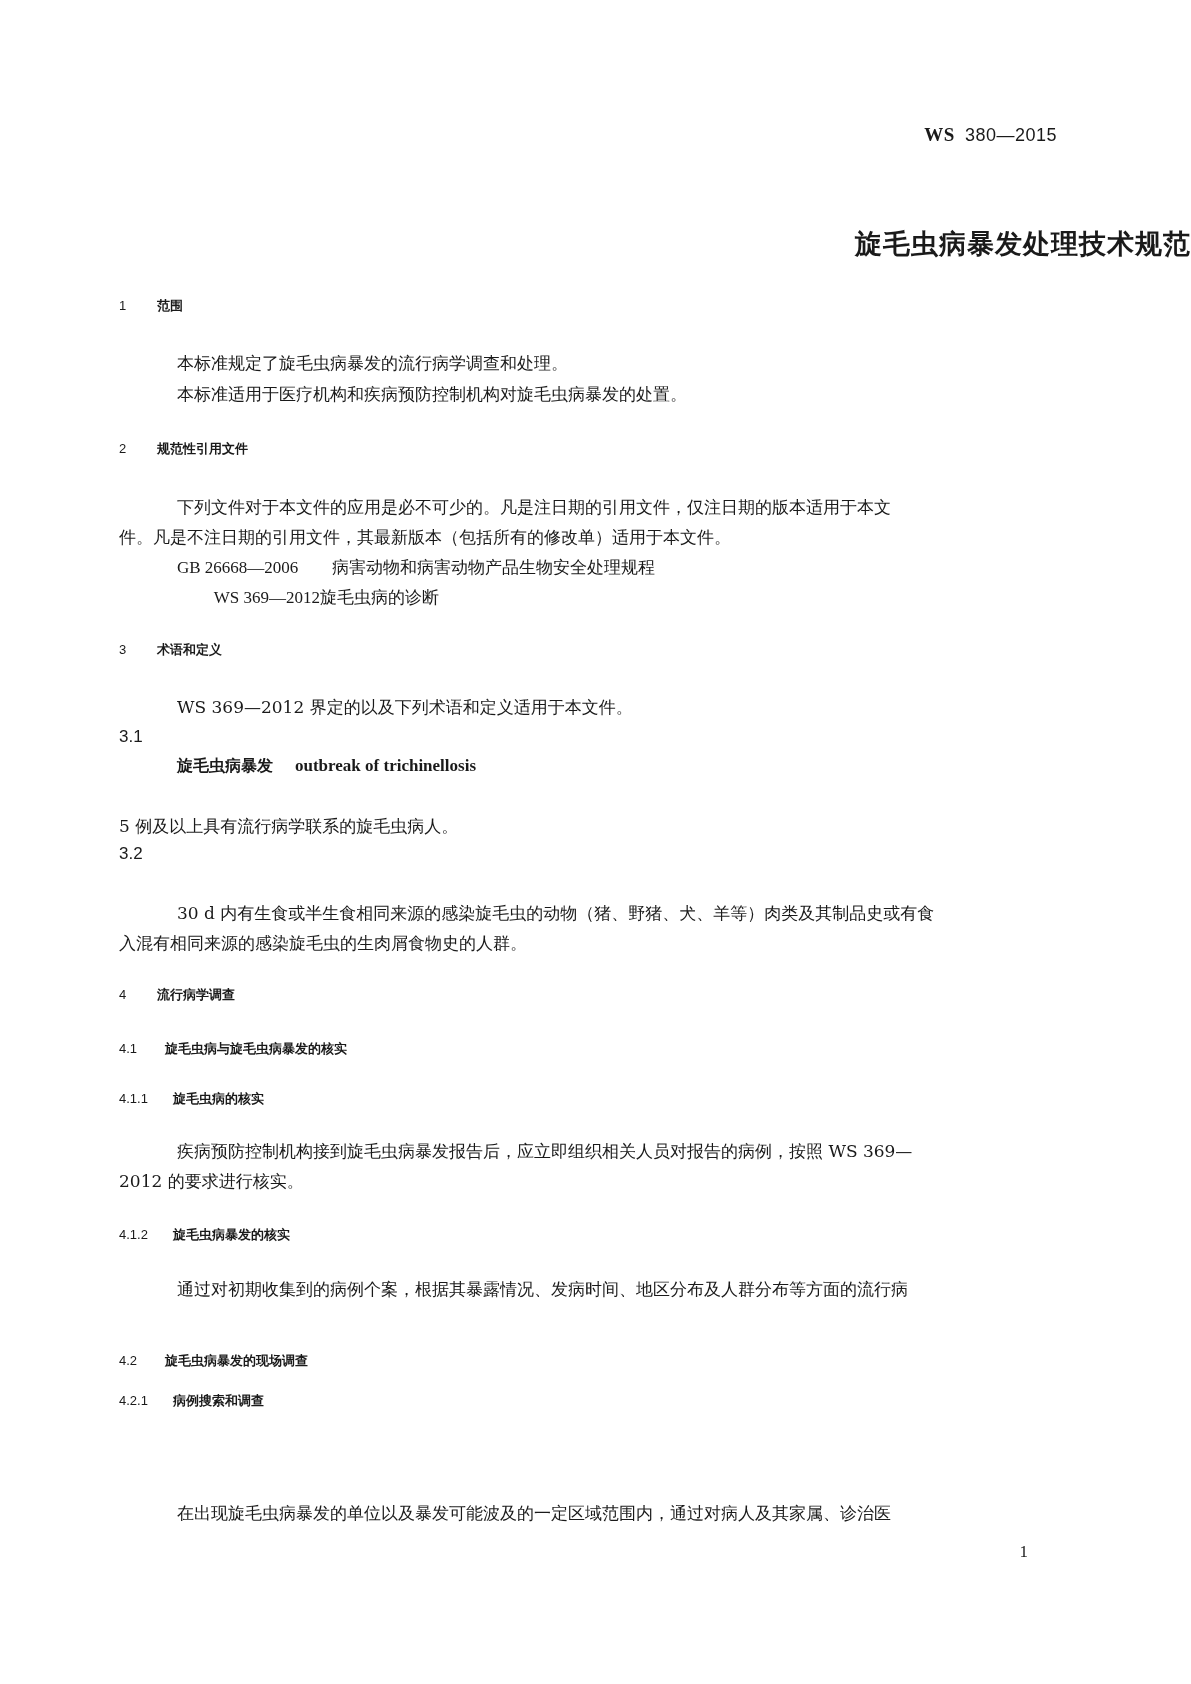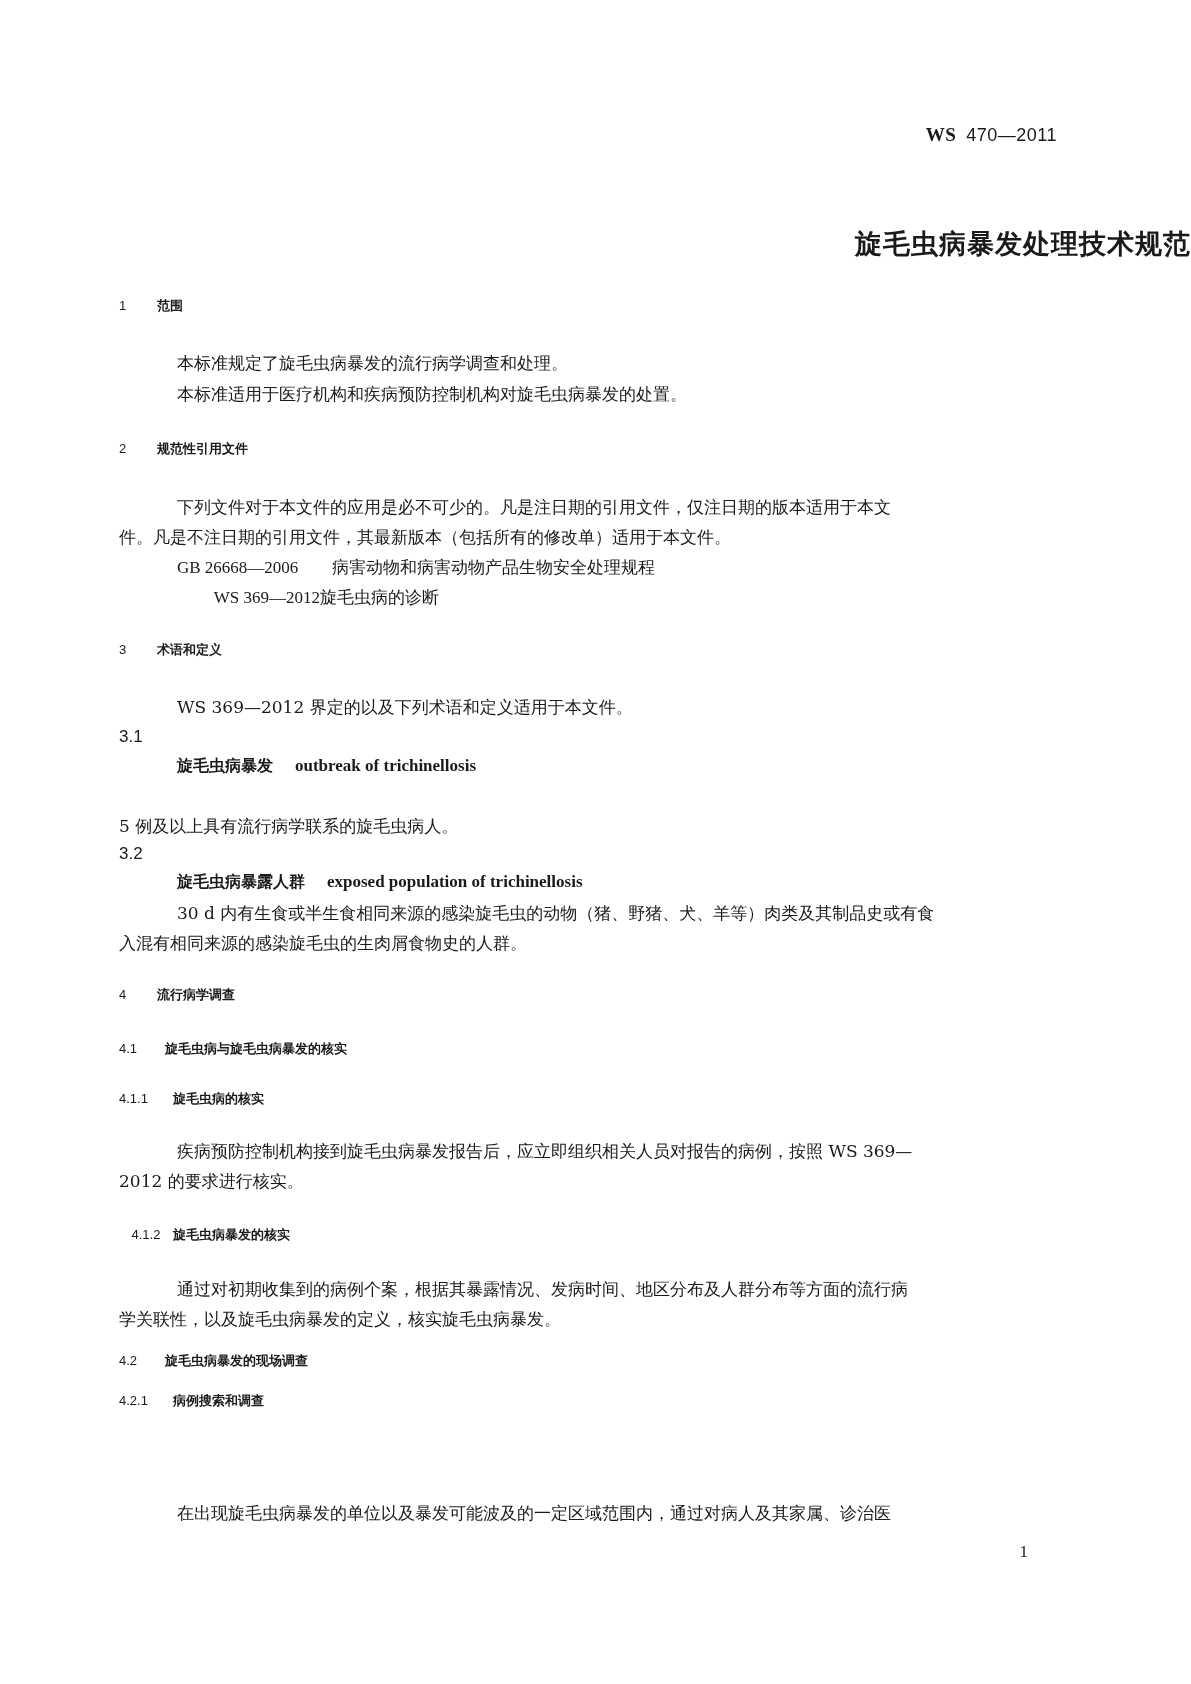--- a/index.html
+++ b/index.html
@@ -22,21 +22,21 @@
   .ref .code { display: inline-block; width: 155px; font-family: "Liberation Serif", serif; }
   .ref2 .code { width: 143px; }
   .pagenum { right: 163px; top: 1542px; font-family: "Liberation Serif", serif; font-size: 17px; }
 </style>
 </head>
 <body>
 
 <div class="page">
 
   <div class="abs std-code">
-    <b>WS</b><span>470—2011</span>
+    <b>WS</b><span>380—2015</span>
   </div>
 
   <div class="abs title">旋毛虫病暴发处理技术规范</div>
 
   <div class="abs h1" style="top:297px;">
     <span class="num">1</span><span>范围</span>
   </div>
   <div class="abs p indent" style="top:352px;">本标准规定了旋毛虫病暴发的流行病学调查和处理。</div>
   <div class="abs p indent" style="top:383px;">本标准适用于医疗机构和疾病预防控制机构对旋毛虫病暴发的处置。</div>
 
@@ -57,45 +57,41 @@
   </div>
   <div class="abs p indent" style="top:696px;">WS 369—2012 界定的以及下列术语和定义适用于本文件。</div>
 
   <div class="abs clause-num" style="top:727px;">3.1</div>
   <div class="abs term" style="top:756px;">
     <span>旋毛虫病暴发</span><span class="en">outbreak of trichinellosis</span>
   </div>
   <div class="abs p flush" style="top:815px;">5 例及以上具有流行病学联系的旋毛虫病人。</div>
 
   <div class="abs clause-num" style="top:844px;">3.2</div>
-  <div class="abs term" style="top:872px;">
-    <span>旋毛虫病暴露人群</span><span class="en">exposed population of trichinellosis</span>
-  </div>
   <div class="abs p indent" style="top:902px;">30 d 内有生食或半生食相同来源的感染旋毛虫的动物（猪、野猪、犬、羊等）肉类及其制品史或有食</div>
   <div class="abs p flush" style="top:932px;">入混有相同来源的感染旋毛虫的生肉屑食物史的人群。</div>
 
   <div class="abs h1" style="top:986px;">
     <span class="num">4</span><span>流行病学调查</span>
   </div>
 
   <div class="abs h1 h2" style="top:1040px;">
     <span class="num">4.1</span><span>旋毛虫病与旋毛虫病暴发的核实</span>
   </div>
 
   <div class="abs h1 h3" style="top:1090px;">
     <span class="num">4.1.1</span><span>旋毛虫病的核实</span>
   </div>
   <div class="abs p indent" style="top:1140px;">疾病预防控制机构接到旋毛虫病暴发报告后，应立即组织相关人员对报告的病例，按照 WS 369—</div>
   <div class="abs p flush" style="top:1170px;">2012 的要求进行核实。</div>
 
-  <div class="abs h1 h3" style="top:1226px;text-align:center;">
+  <div class="abs h1 h3" style="top:1226px;">
     <span class="num">4.1.2</span><span>旋毛虫病暴发的核实</span>
   </div>
   <div class="abs p indent" style="top:1278px;font-family:Liberation Serif, serif;">通过对初期收集到的病例个案，根据其暴露情况、发病时间、地区分布及人群分布等方面的流行病</div>
-  <div class="abs p flush" style="top:1308px;">学关联性，以及旋毛虫病暴发的定义，核实旋毛虫病暴发。</div>
 
   <div class="abs h1 h2" style="top:1352px;">
     <span class="num">4.2</span><span>旋毛虫病暴发的现场调查</span>
   </div>
 
   <div class="abs h1 h3" style="top:1392px;">
     <span class="num">4.2.1</span><span>病例搜索和调查</span>
   </div>
   <div class="abs p indent" style="top:1502px;">在出现旋毛虫病暴发的单位以及暴发可能波及的一定区域范围内，通过对病人及其家属、诊治医</div>
 

